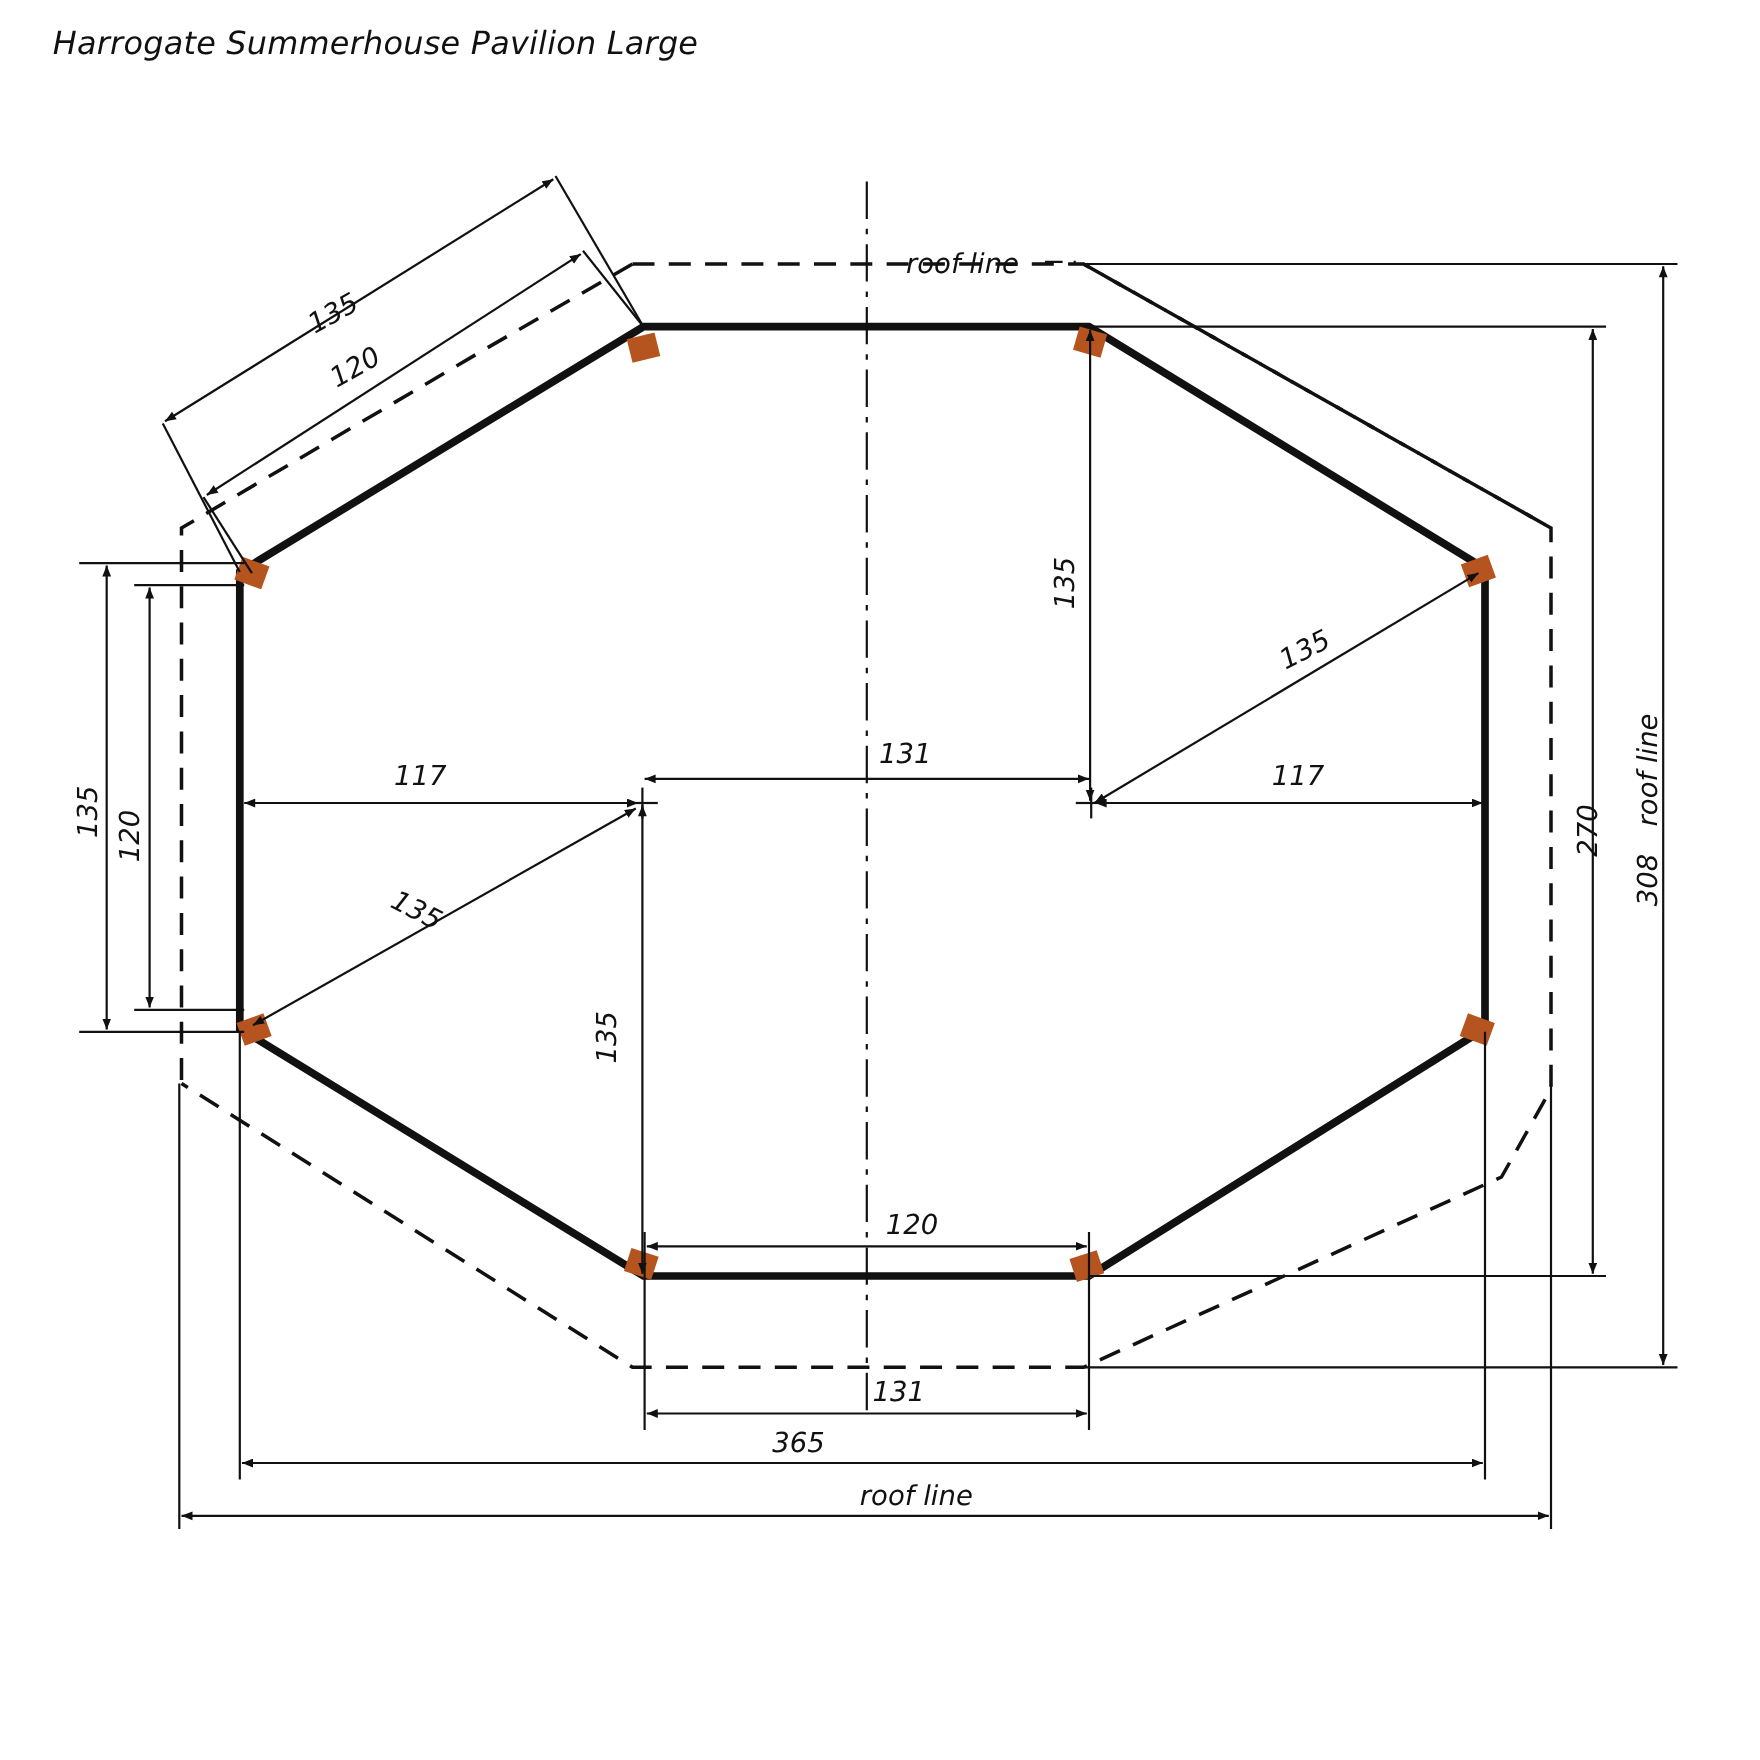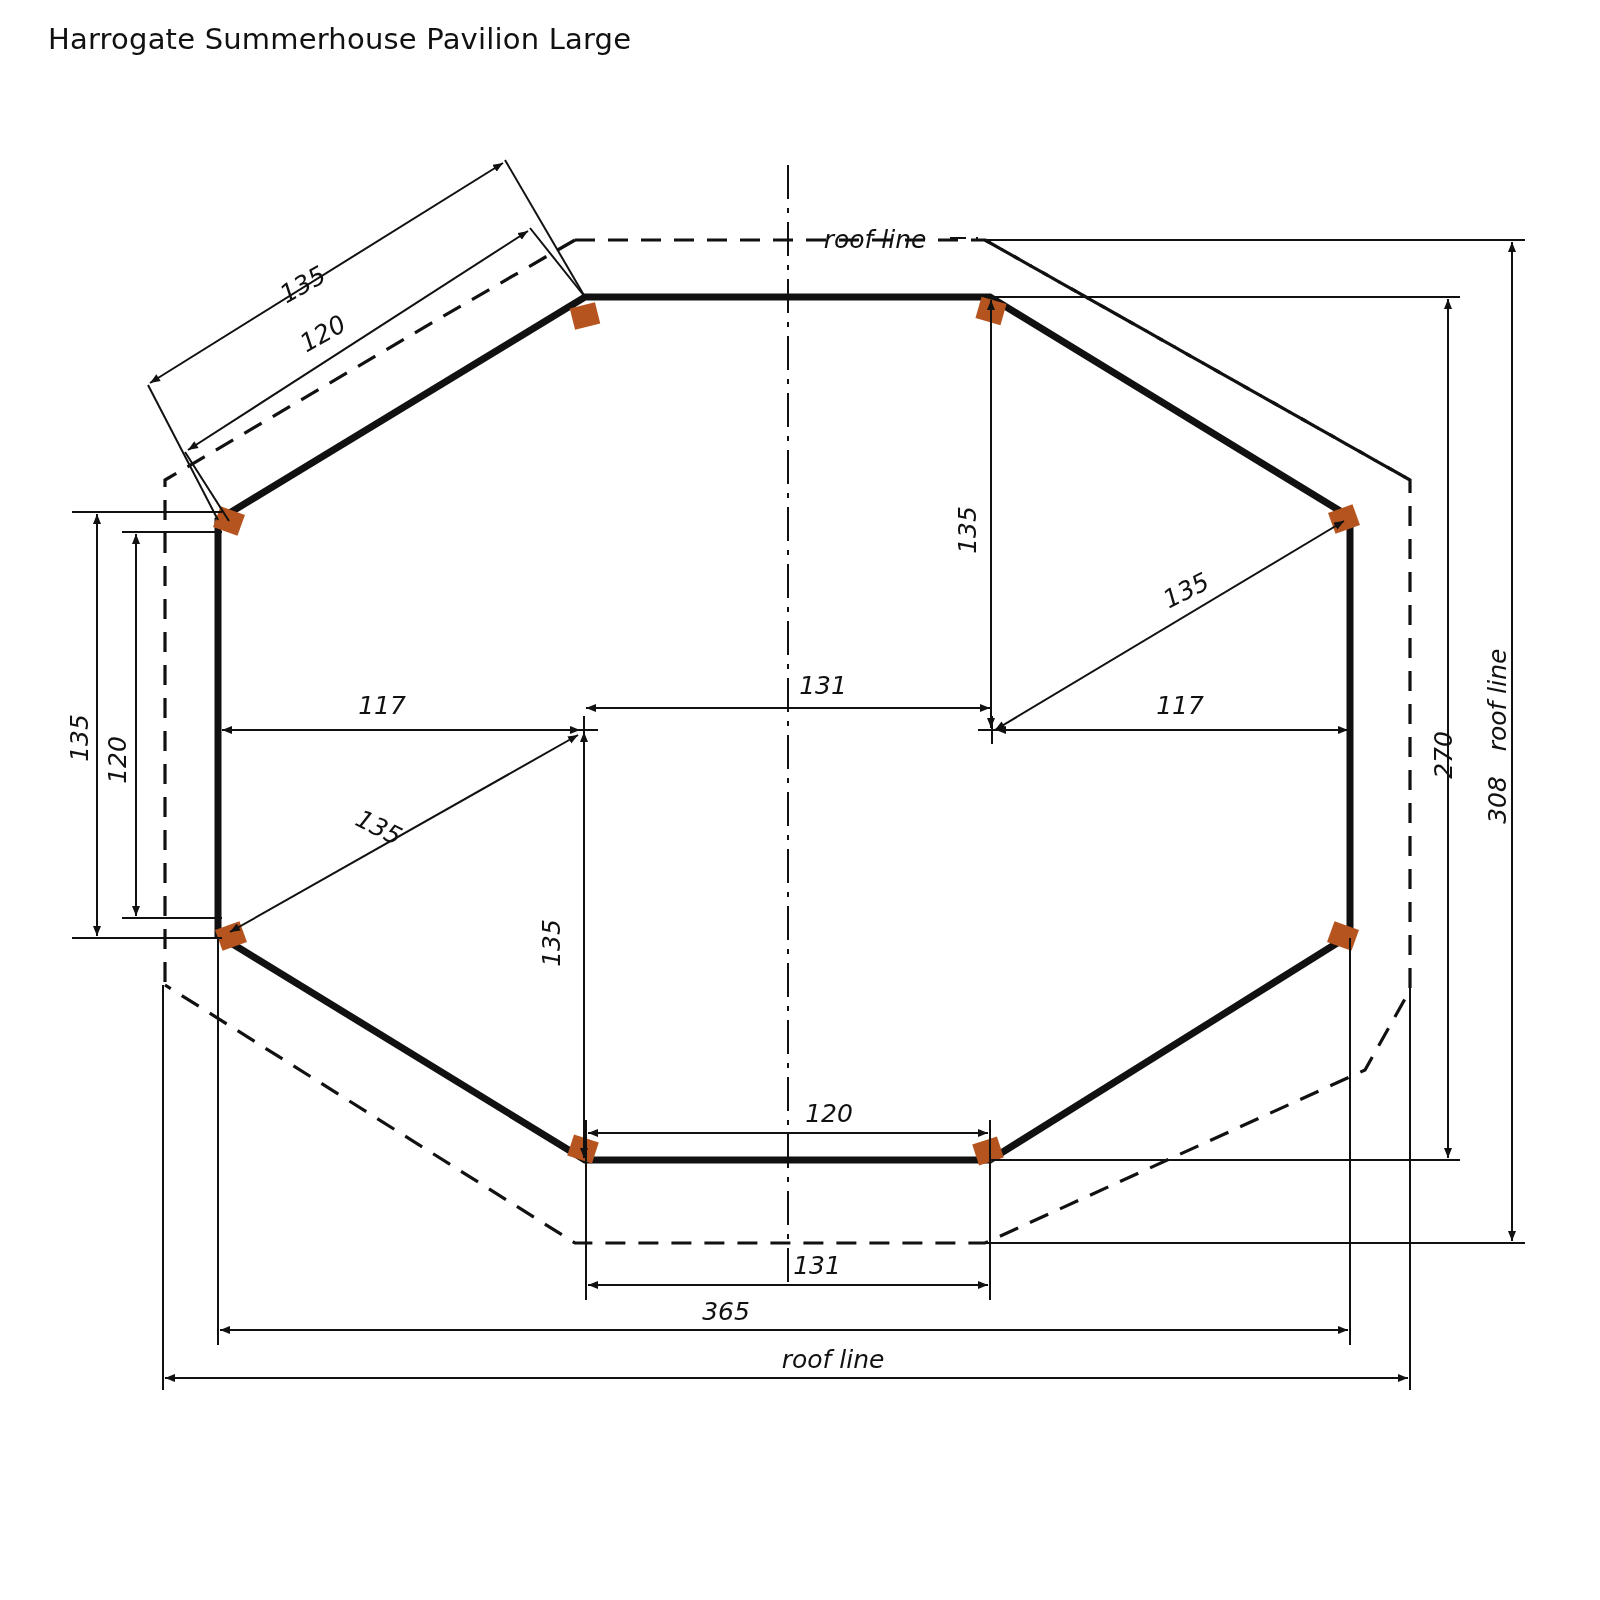--- a/index.html
+++ b/index.html
@@ -19,20 +19,21 @@
     width: 1600px;
     height: 1600px;
     background: #ffffff;
   }
   #title {
     position: absolute;
     left: 48px;
     top: 22px;
     font-family: "DejaVu Sans", sans-serif;
     font-size: 29px;
+    font-style: italic;
     color: #111111;
     white-space: nowrap;
     letter-spacing: 0.2px;
   }
   svg#drawing {
     position: absolute;
     left: 0;
     top: 0;
     width: 1600px;
     height: 1600px;

